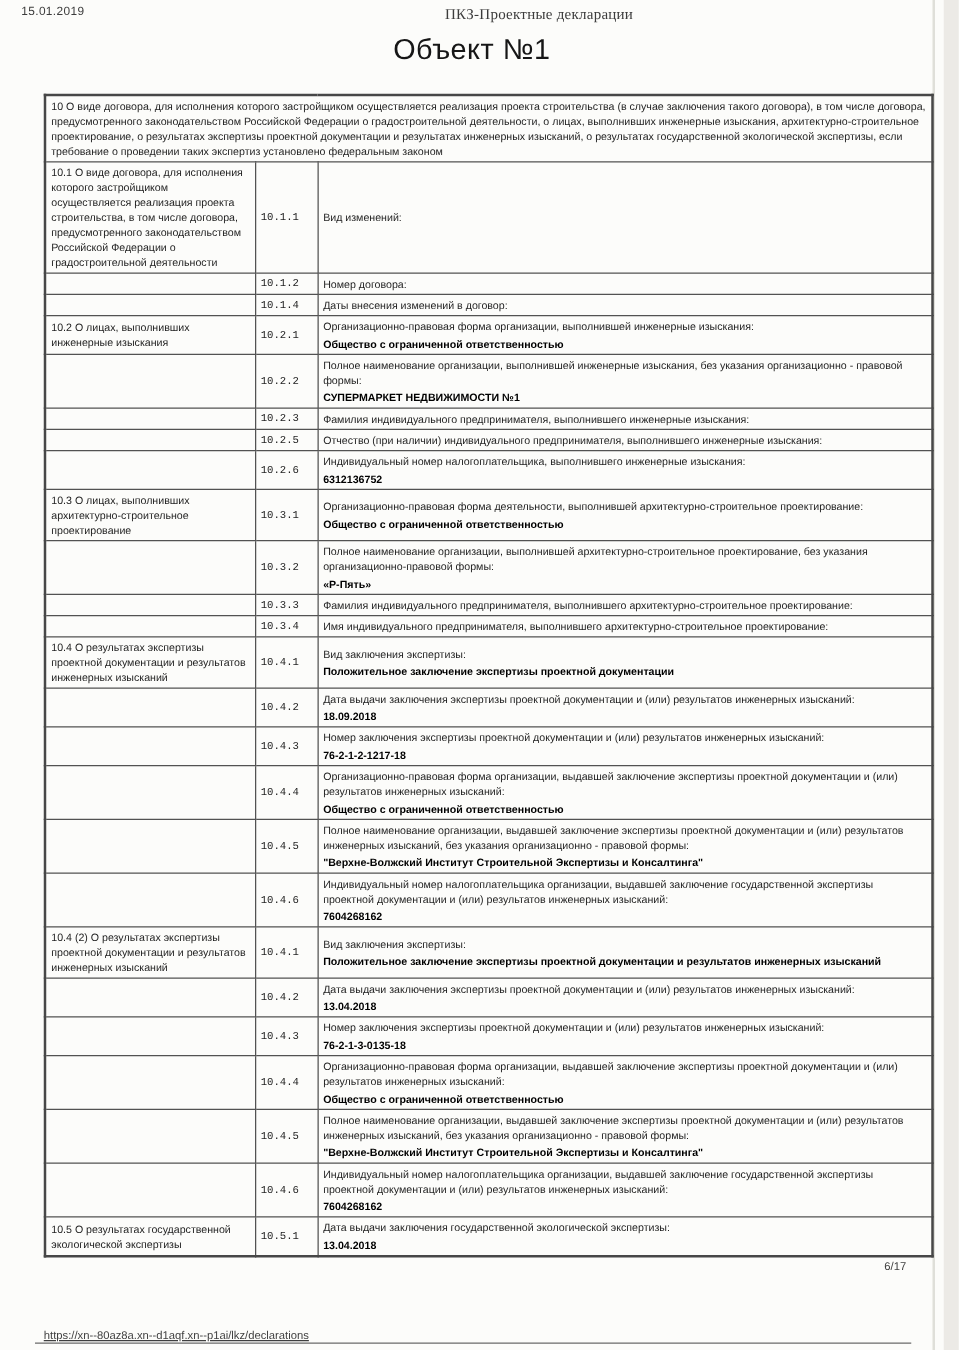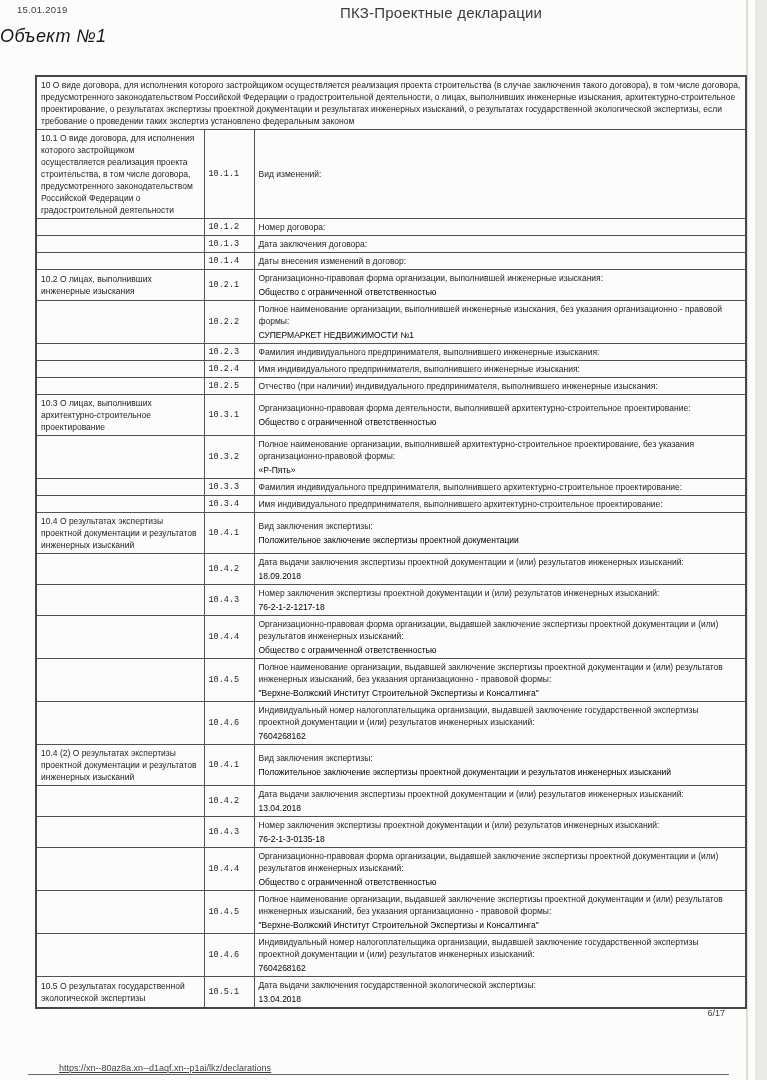--- a/index.html
+++ b/index.html
@@ -11,53 +11,52 @@
   }
   .scan-edge-right {
     position:absolute; top:0; right:7px; width:2px; height:100%;
     background:#cfcfc8; opacity:.65;
   }
   .hdr-date {
     position:absolute; top:4px; left:17px;
     font-size:9.5px; color:#3c3c3c; letter-spacing:.3px;
   }
   .hdr-title {
-    position:absolute; top:4px; left:340px;
-    font-size:15px; color:#3c3c3c; letter-spacing:.2px;
+    position:absolute; top:4px; left:356px;
+    font-size:12px; color:#3c3c3c; letter-spacing:.2px;font-family:Liberation Serif, serif;
   }
   .title {
     position:absolute; top:26px; left:0; width:100%;
-    font-size:18px; font-weight:400; color:#161616;
+    text-align:center; font-size:23px; font-weight:400; color:#161616;
     letter-spacing:.4px;
-    font-style:italic;
   }
   table.decl {
     position:absolute; top:75px; left:35px; width:710px;
     border-collapse:collapse; table-layout:fixed;
     border:2px solid #474747;
   }
   table.decl td {
     border:1px solid #525252;
     padding:2px 4px;
     font-size:8.5px; line-height:12px;
     color:#1e1e1e; vertical-align:middle;
     word-wrap:break-word; overflow-wrap:break-word;
   }
   td.sec10 { line-height:14px; padding:3px 5px 5px 4px; }
   td.c-sec { vertical-align:top; padding-top:3px; }
   td.c-num { vertical-align:middle;font-family:Liberation Mono, monospace; }
   td.c-val { vertical-align:middle; }
-  .val { font-weight:400; color:#000; margin-top:2px; }
+  .val { font-weight:700; color:#000; margin-top:2px; }
   .ftr-rule {
     position:absolute; left:28px; right:26px; top:1074px;
     border-top:1px solid #6a6a6a;
   }
   .ftr-url {
     position:absolute; left:35px; top:1063px;
-    font-size:9px; color:#3f3f3f; text-decoration:underline; cursor:pointer;margin-left:24px;
+    font-size:9px; color:#3f3f3f; text-decoration:underline; cursor:pointer;
   }
   .ftr-page {
     position:absolute; right:30px; top:1008px;
     font-size:9px; color:#3f3f3f;
   }
 </style>
 </head>
 <body>
 
 <div class="page">
@@ -87,27 +86,20 @@
         </tr>
         <tr>
           <td class="c-sec"></td>
           <td class="c-num">10.1.2</td>
           <td class="c-val">
             <div class="lab">Номер договора:</div>
           </td>
         </tr>
         <tr>
           <td class="c-sec"></td>
-          <td class="c-num">10.1.3</td>
-          <td class="c-val">
-            <div class="lab">Дата заключения договора:</div>
-          </td>
-        </tr>
-        <tr>
-          <td class="c-sec"></td>
           <td class="c-num">10.1.4</td>
           <td class="c-val">
             <div class="lab">Даты внесения изменений в договор:</div>
           </td>
         </tr>
         <tr>
           <td class="c-sec">10.2 О лицах, выполнивших инженерные изыскания</td>
           <td class="c-num">10.2.1</td>
           <td class="c-val">
             <div class="lab">Организационно-правовая форма организации, выполнившей инженерные изыскания:</div>
@@ -124,30 +116,31 @@
         </tr>
         <tr>
           <td class="c-sec"></td>
           <td class="c-num">10.2.3</td>
           <td class="c-val">
             <div class="lab">Фамилия индивидуального предпринимателя, выполнившего инженерные изыскания:</div>
           </td>
         </tr>
         <tr>
           <td class="c-sec"></td>
-          <td class="c-num">10.2.4</td>
-          <td class="c-val">
-            <div class="lab">Имя индивидуального предпринимателя, выполнившего инженерные изыскания:</div>
-          </td>
-        </tr>
-        <tr>
-          <td class="c-sec"></td>
           <td class="c-num">10.2.5</td>
           <td class="c-val">
             <div class="lab">Отчество (при наличии) индивидуального предпринимателя, выполнившего инженерные изыскания:</div>
+          </td>
+        </tr>
+        <tr>
+          <td class="c-sec"></td>
+          <td class="c-num">10.2.6</td>
+          <td class="c-val">
+            <div class="lab">Индивидуальный номер налогоплательщика, выполнившего инженерные изыскания:</div>
+            <div class="val">6312136752</div>
           </td>
         </tr>
         <tr>
           <td class="c-sec">10.3 О лицах, выполнивших архитектурно-строительное проектирование</td>
           <td class="c-num">10.3.1</td>
           <td class="c-val">
             <div class="lab">Организационно-правовая форма деятельности, выполнившей архитектурно-строительное проектирование:</div>
             <div class="val">Общество с ограниченной ответственностью</div>
           </td>
         </tr>

